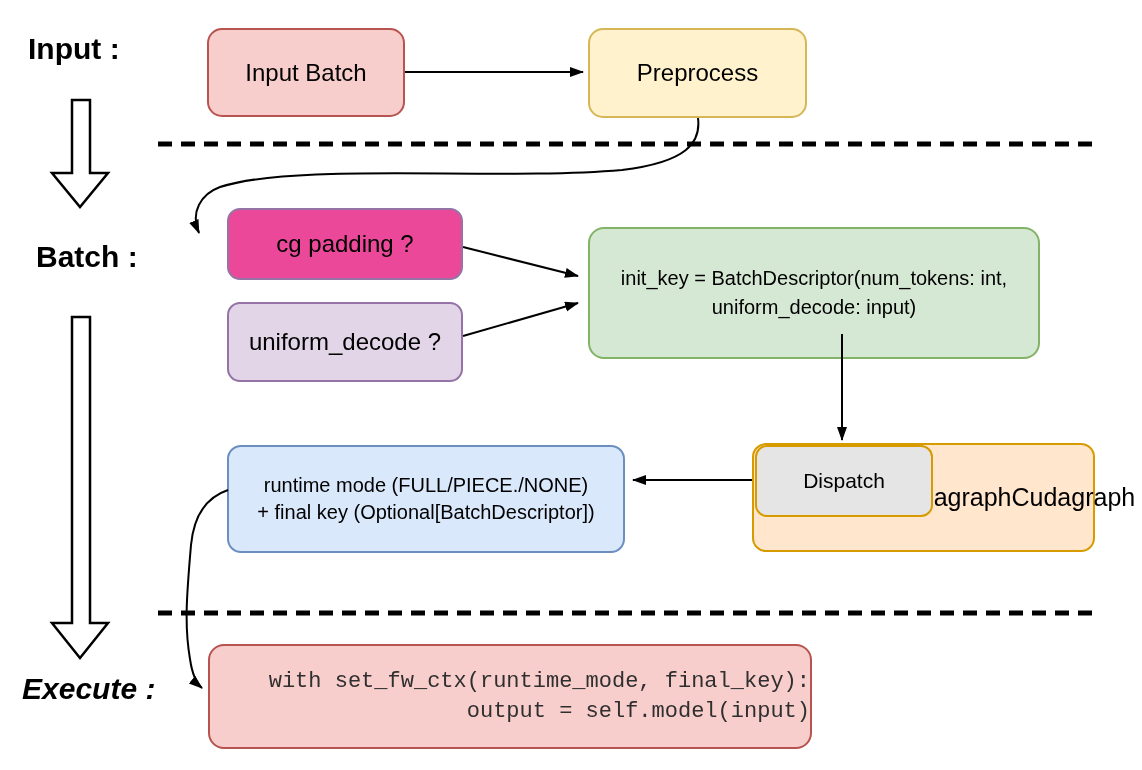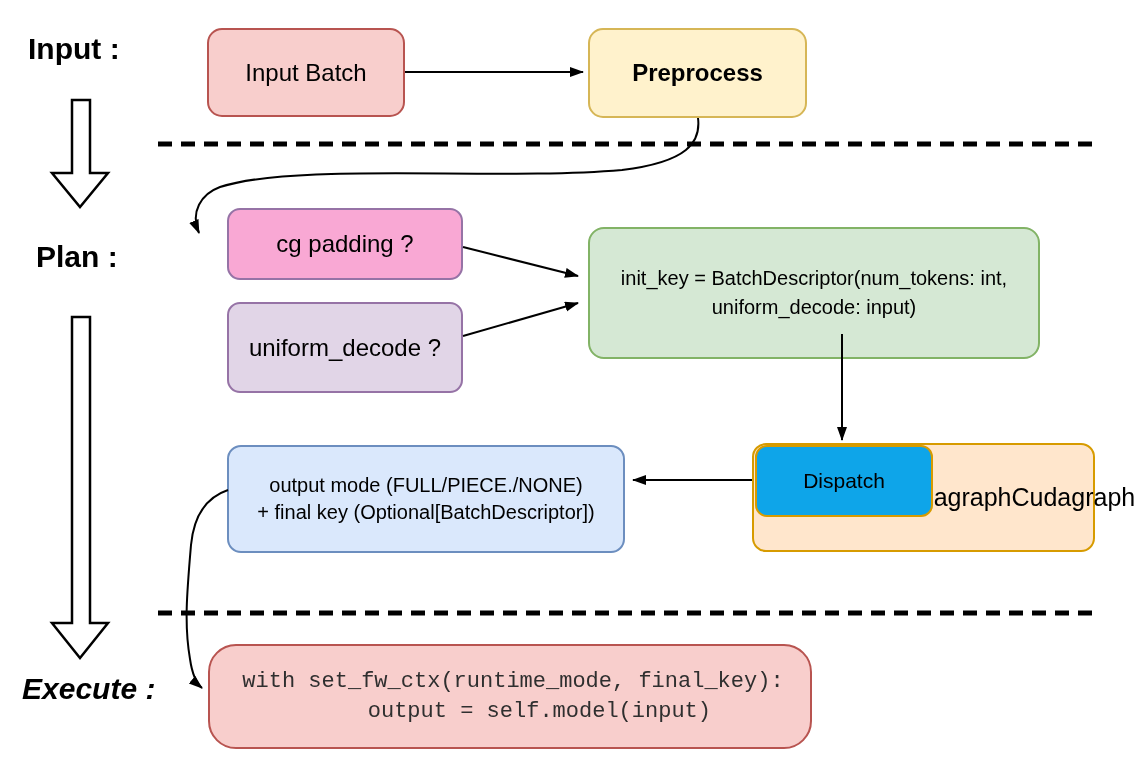--- a/index.html
+++ b/index.html
@@ -25,46 +25,46 @@
     border-radius: 15px;
     display: flex;
     flex-direction: column;
     align-items: center;
     justify-content: center;
     text-align: right;
     color: #000000;
     white-space: nowrap;
   }
   .node-input-batch   { left:207px; top:28px;  width:198px; height:89px;  background:#F8CECC; border-color:#B85450; font-size:24px; }
-  .node-preprocess    { left:588px; top:28px;  width:219px; height:90px;  background:#FFF2CC; border-color:#D6B656; font-size:24px;font-weight:bold; }
-  .node-cg-padding    { left:227px; top:208px; width:236px; height:72px;  background:#f9a8d4; border-color:#9673A6; font-size:24px; border-radius:13px; }
-  .node-uniform-decode{ left:227px; top:302px; width:236px; height:91px;  background:#E1D5E7; border-color:#9673A6; font-size:24px; border-radius:13px; }
+  .node-preprocess    { left:588px; top:28px;  width:219px; height:90px;  background:#FFF2CC; border-color:#D6B656; font-size:24px; }
+  .node-cg-padding    { left:227px; top:208px; width:236px; height:72px;  background:#ec4899; border-color:#9673A6; font-size:24px; border-radius:13px; }
+  .node-uniform-decode{ left:227px; top:302px; width:236px; height:80px;  background:#E1D5E7; border-color:#9673A6; font-size:24px; border-radius:13px; }
   .node-init-key      { left:588px; top:227px; width:452px; height:132px; background:#D5E8D4; border-color:#82B366; font-size:20px; line-height:29px; border-radius:16px; }
   .node-cudagraph     { left:752px; top:443px; width:343px; height:109px; background:#FFE6CC; border-color:#D79B00; font-size:25px; line-height:31px; border-radius:14px; }
   .cudagraph-text     { position:absolute; left:180px; top:0; right:4px; bottom:0; display:flex; flex-direction:row; align-items:center; justify-content:center; }
-  .node-dispatch      { left:755px; top:445px; width:178px; height:72px;  background:#0ea5e9; border-color:#D79B00; font-size:21px; border-radius:12px; }
+  .node-dispatch      { left:755px; top:445px; width:178px; height:72px;  background:#e5e5e5; border-color:#D79B00; font-size:21px; border-radius:12px; }
   .node-runtime       { left:227px; top:445px; width:398px; height:108px; background:#DAE8FC; border-color:#6C8EBF; font-size:20px; line-height:27px; border-radius:14px; }
   .node-execute-code  { left:208px; top:644px; width:604px; height:105px; background:#F8CECC; border-color:#B85450;
                         font-family:"Liberation Mono", monospace; font-size:22px; line-height:30px;
-                        color:#2f2f2f; align-items:center; text-align:left; padding-left:6px; border-radius:28px; }
+                        color:#2f2f2f; align-items:flex-end; text-align:left; padding-left:6px; border-radius:16px; }
   .code-line { white-space: pre; }
   #connector-layer {
     position: absolute;
     left: 0; top: 0;
     width: 1142px; height: 770px;
     pointer-events: none;
   }
 </style>
 </head>
 <body>
 
 <div id="canvas">
 
   <div class="stage-label" style="left:28px; top:32px;">Input :</div>
-  <div class="stage-label" style="left:36px; top:240px;">Plan :</div>
+  <div class="stage-label" style="left:36px; top:240px;">Batch :</div>
   <div class="stage-label" style="left:22px; top:672px;font-style:italic;">Execute :</div>
 
   <div class="node node-input-batch">
     <span>Input Batch</span>
   </div>
 
   <div class="node node-preprocess">
     <span>Preprocess</span>
   </div>
 
@@ -86,21 +86,21 @@
       <span>Cudagraph</span>
       <span>Cudagraph</span>
     </div>
   </div>
 
   <div class="node node-dispatch">
     <span>Dispatch</span>
   </div>
 
   <div class="node node-runtime">
-    <span>output mode (FULL/PIECE./NONE)</span>
+    <span>runtime mode (FULL/PIECE./NONE)</span>
     <span>+ final key (Optional[BatchDescriptor])</span>
   </div>
 
   <div class="node node-execute-code">
     <span class="code-line">with set_fw_ctx(runtime_mode, final_key):</span>
     <span class="code-line">    output = self.model(input)</span>
   </div>
 
   <svg id="connector-layer" viewBox="0 0 1142 770" xmlns="http://www.w3.org/2000/svg">
     <defs>

